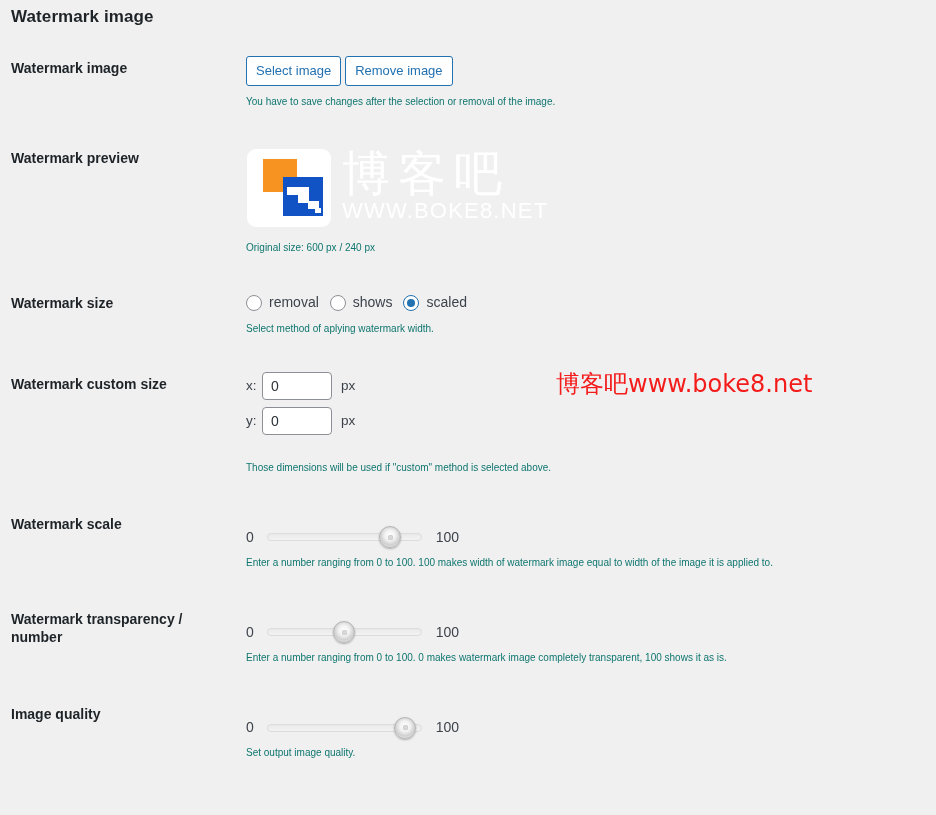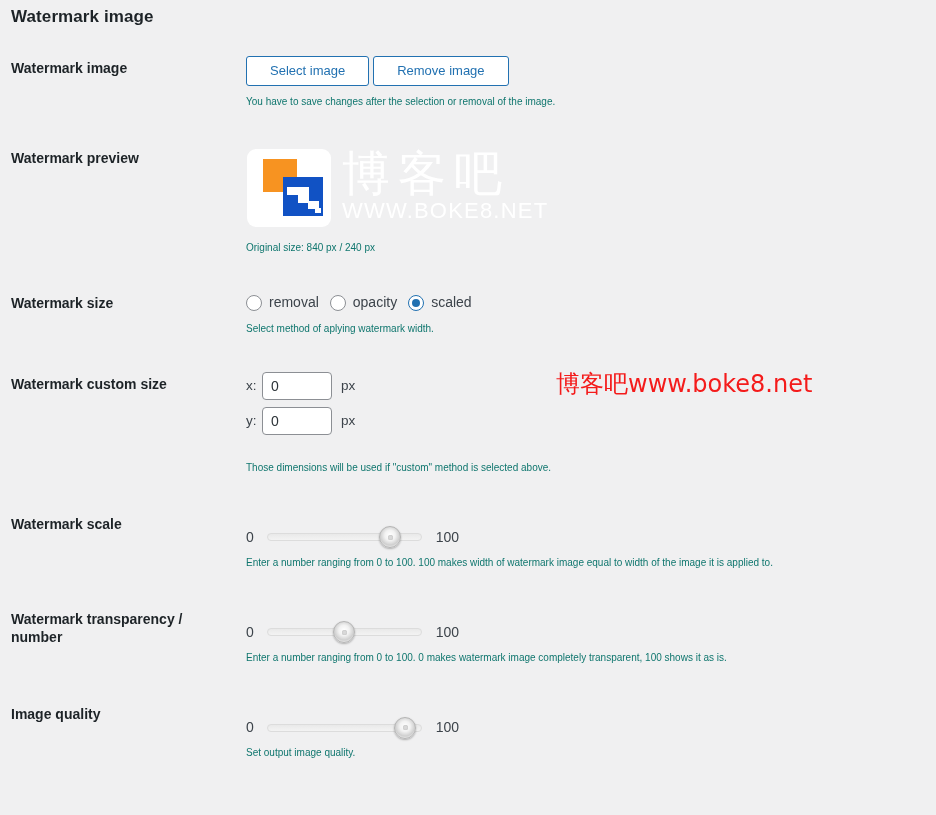--- a/index.html
+++ b/index.html
@@ -52,21 +52,21 @@
   
   .btn {
     display: inline-block;
     background: #f6f7f7;
     border: 1px solid #2271b1;
     border-radius: 3px;
     color: #2271b1;
     font-size: 13px;
     font-family: "Liberation Sans", sans-serif;
     line-height: 1;
-    padding: 7px 23px 8px;
+    padding: 7px 9px 8px;
     cursor: pointer;
     margin-right: 4px;
     background: #fff;
   }
 
   .description {
     color: #0f766e;
     font-size: 10px;
     margin-top: 9px;
     line-height: 1.45;
@@ -332,35 +332,35 @@
           <div class="logo-blue"></div>
           <div class="logo-step1"></div>
           <div class="logo-step2"></div>
           <div class="logo-step3"></div>
           <div class="logo-step4"></div>
           <div class="wm-overlay">
             <div class="wm-cjk">博客吧</div>
             <div class="wm-url">WWW.BOKE8.NET</div>
           </div>
         </div>
-        <p class="description">Original size: 840 px / 240 px</p>
+        <p class="description">Original size: 600 px / 240 px</p>
       </td>
     </tr>
 
     <tr>
       <th>Watermark size</th>
       <td>
         <div class="radio-row">
           <label class="radio-item">
             <span class="radio"></span>
             <span class="radio-label">removal</span>
           </label>
           <label class="radio-item">
             <span class="radio"></span>
-            <span class="radio-label">opacity</span>
+            <span class="radio-label">shows</span>
           </label>
           <label class="radio-item">
             <span class="radio checked"></span>
             <span class="radio-label">scaled</span>
           </label>
         </div>
         <p class="description">Select method of aplying watermark width.</p>
       </td>
     </tr>
 

